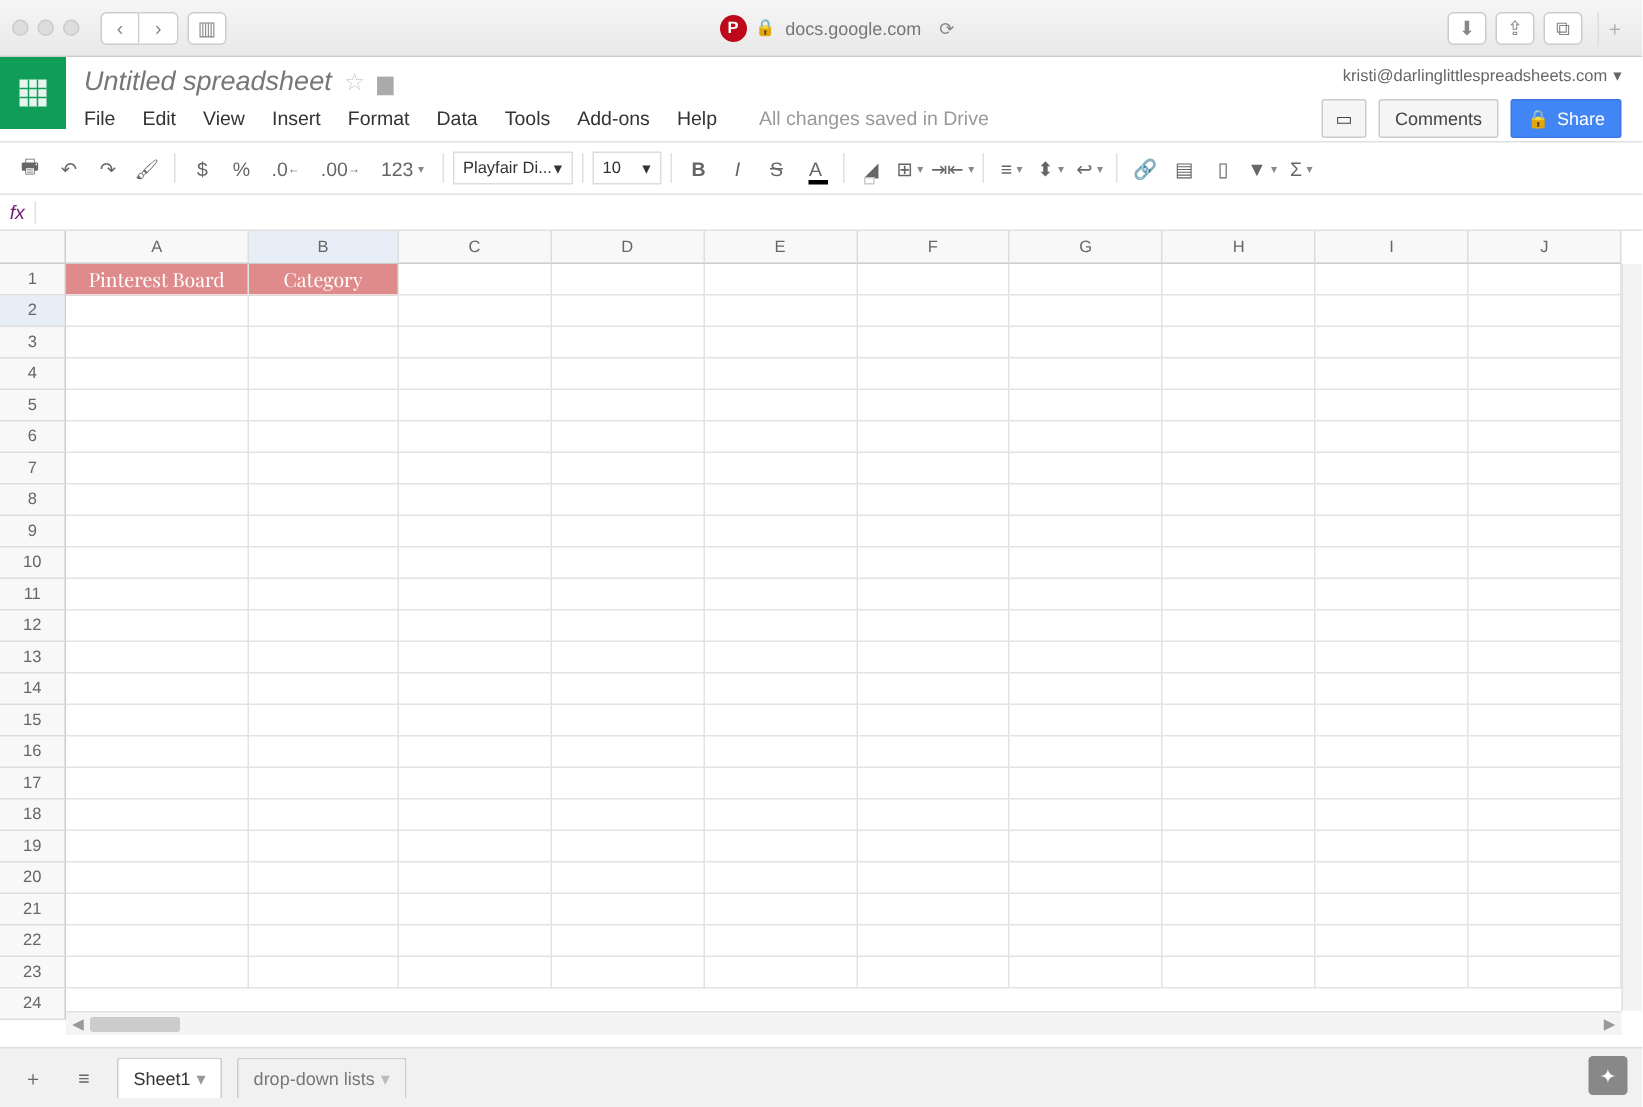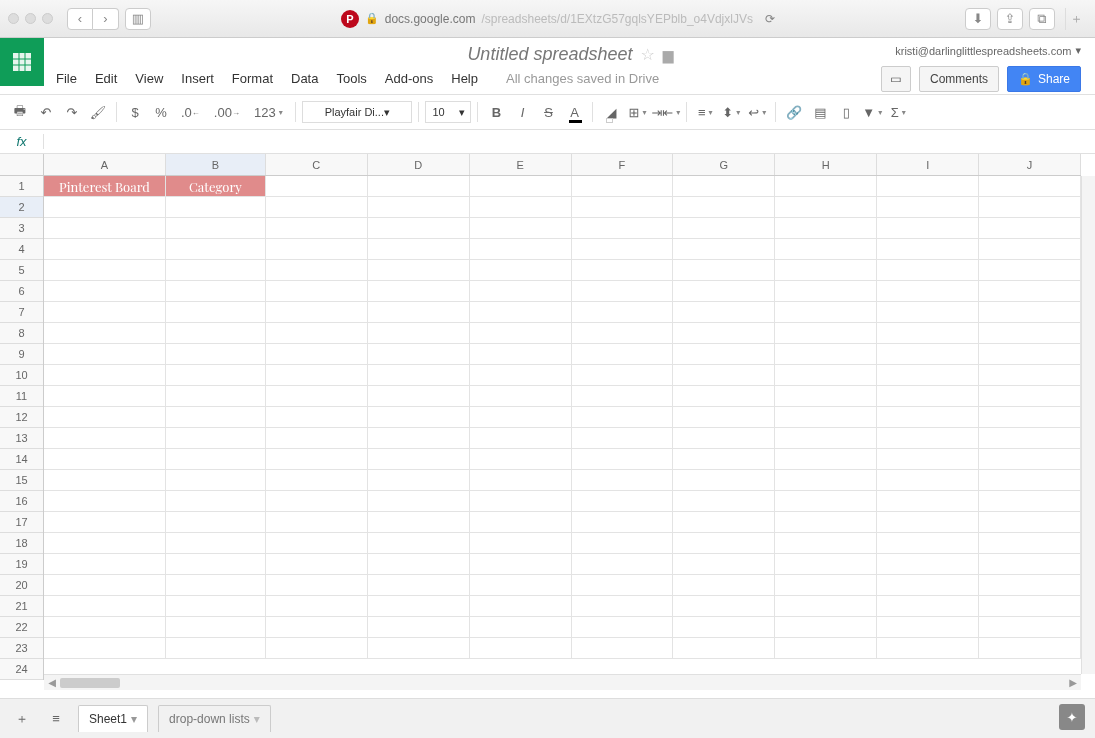--- a/index.html
+++ b/index.html
@@ -18,49 +18,49 @@
 .url-box .lock{font-size:11px;}
 .pin-circle{width:18px;height:18px;border-radius:50%;background:#bd081c;color:#fff;display:flex;align-items:center;justify-content:center;font-weight:bold;font-size:11px;}
 .right-btns{display:flex;gap:6px;align-items:center;}
 .tab-plus{width:22px;height:22px;display:flex;align-items:center;justify-content:center;color:#aaa;border-left:1px solid #ddd;margin-left:4px;}
 
 
 .app-header { display:flex; }
 .logo-col { width:44px; background:#0f9d58; display:flex; align-items:center; justify-content:center; }
 .logo-col svg{width:24px;height:24px;}
 .header-main{flex:1; padding:6px 10px 0 12px;}
-.title-row{display:flex;align-items:center;gap:8px;justify-content:center;}
+.title-row{display:flex;align-items:center;gap:8px;}
 .doc-title{font-size:18px;color:#777;font-style:italic;}
 .star{color:#ccc;font-size:16px;}
 .folder{color:#aaa;font-size:14px;}
 .account-row{position:absolute;right:14px;top:44px;font-size:11px;color:#666;display:flex;align-items:center;gap:4px;}
 .menu-row{display:flex;align-items:flex-start;gap:18px;margin-top:6px;font-size:13px;color:#333;}
 .menu-row span{cursor:default;}
 .save-status{color:#999;margin-left:10px;}
 .header-right{position:absolute;right:14px;top:66px;display:flex;gap:8px;align-items:center;}
 .btn{border:1px solid #ccc;background:#f5f5f5;border-radius:2px;padding:5px 10px;font-size:12px;color:#444;display:flex;align-items:center;gap:5px;}
 .btn-primary{background:#4285f4;border-color:#3b78e7;color:#fff;}
 .chat-btn{width:30px;padding:5px 0;justify-content:center;}
 
 
 .toolbar{border-top:1px solid #e0e0e0;border-bottom:1px solid #e0e0e0;height:36px;display:flex;align-items:center;padding:0 8px;gap:2px;margin-top:8px;}
 .tb{min-width:24px;height:24px;display:flex;align-items:center;justify-content:center;color:#666;font-size:13px;position:relative;}
 .tb.wide{min-width:auto;padding:0 6px;}
 .sep{width:1px;height:20px;background:#e0e0e0;margin:0 4px;}
 .dd::after{content:"▾";font-size:8px;color:#888;margin-left:3px;}
-.font-sel{border:1px solid #ddd;height:22px;min-width:80px;padding:0 22px;font-size:11px;display:flex;align-items:center;justify-content:space-between;}
+.font-sel{border:1px solid #ddd;height:22px;min-width:80px;padding:0 6px;font-size:11px;display:flex;align-items:center;justify-content:space-between;}
 .size-sel{border:1px solid #ddd;height:22px;width:46px;padding:0 6px;font-size:11px;display:flex;align-items:center;justify-content:space-between;}
 .color-a{position:relative;}
 .color-a::after{content:"";position:absolute;bottom:1px;left:4px;right:4px;height:3px;background:#000;}
 .fill-b{position:relative;}
 .fill-b::after{content:"";position:absolute;bottom:1px;left:4px;right:10px;height:3px;background:#fff;border:1px solid #ccc;}
 
 
 .fx-bar{height:24px;border-bottom:1px solid #e0e0e0;display:flex;align-items:center;}
-.fx-label{width:44px;text-align:center;font-style:italic;color:#0f766e;font-size:13px;border-right:1px solid #e0e0e0;}
+.fx-label{width:24px;text-align:center;font-style:italic;color:#701a75;font-size:13px;border-right:1px solid #e0e0e0;}
 .fx-input{flex:1;padding:0 6px;}
 
 
 .grid-wrap{position:relative;height:536px;overflow:hidden;}
 .corner{position:absolute;left:0;top:0;width:44px;height:22px;background:#f8f8f8;border-right:1px solid #ccc;border-bottom:1px solid #ccc;}
 .col-headers{position:absolute;left:44px;top:0;right:14px;height:22px;display:flex;background:#f8f8f8;border-bottom:1px solid #ccc;}
 .ch{border-right:1px solid #ddd;display:flex;align-items:center;justify-content:center;font-size:11px;color:#666;}
 .ch.wA{width:122px;} .ch.wB{width:100px;} .ch.wN{width:102px;}
 .ch.sel{background:#e8eef7;}
 .row-headers{position:absolute;left:0;top:22px;width:44px;background:#f8f8f8;border-right:1px solid #ccc;}
@@ -98,21 +98,20 @@
   <div class="nav-group">
     <div class="nav-btn">‹</div>
     <div class="nav-btn">›</div>
   </div>
   <div class="nav-btn">▥</div>
   <div class="url-wrap">
     <div class="url-box">
       <div class="pin-circle">P</div>
       <span class="lock">🔒</span>
       <span>docs.google.com</span>
-        <span style="color:#bbb">/spreadsheets/d/1EXtzG57gqlsYEPblb_o4VdjxlJVs</span>
       <span style="margin-left:6px;color:#888">⟳</span>
     </div>
   </div>
   <div class="right-btns">
     <div class="nav-btn">⬇</div>
     <div class="nav-btn">⇪</div>
     <div class="nav-btn">⧉</div>
     <div class="tab-plus">＋</div>
   </div>
 </div>

